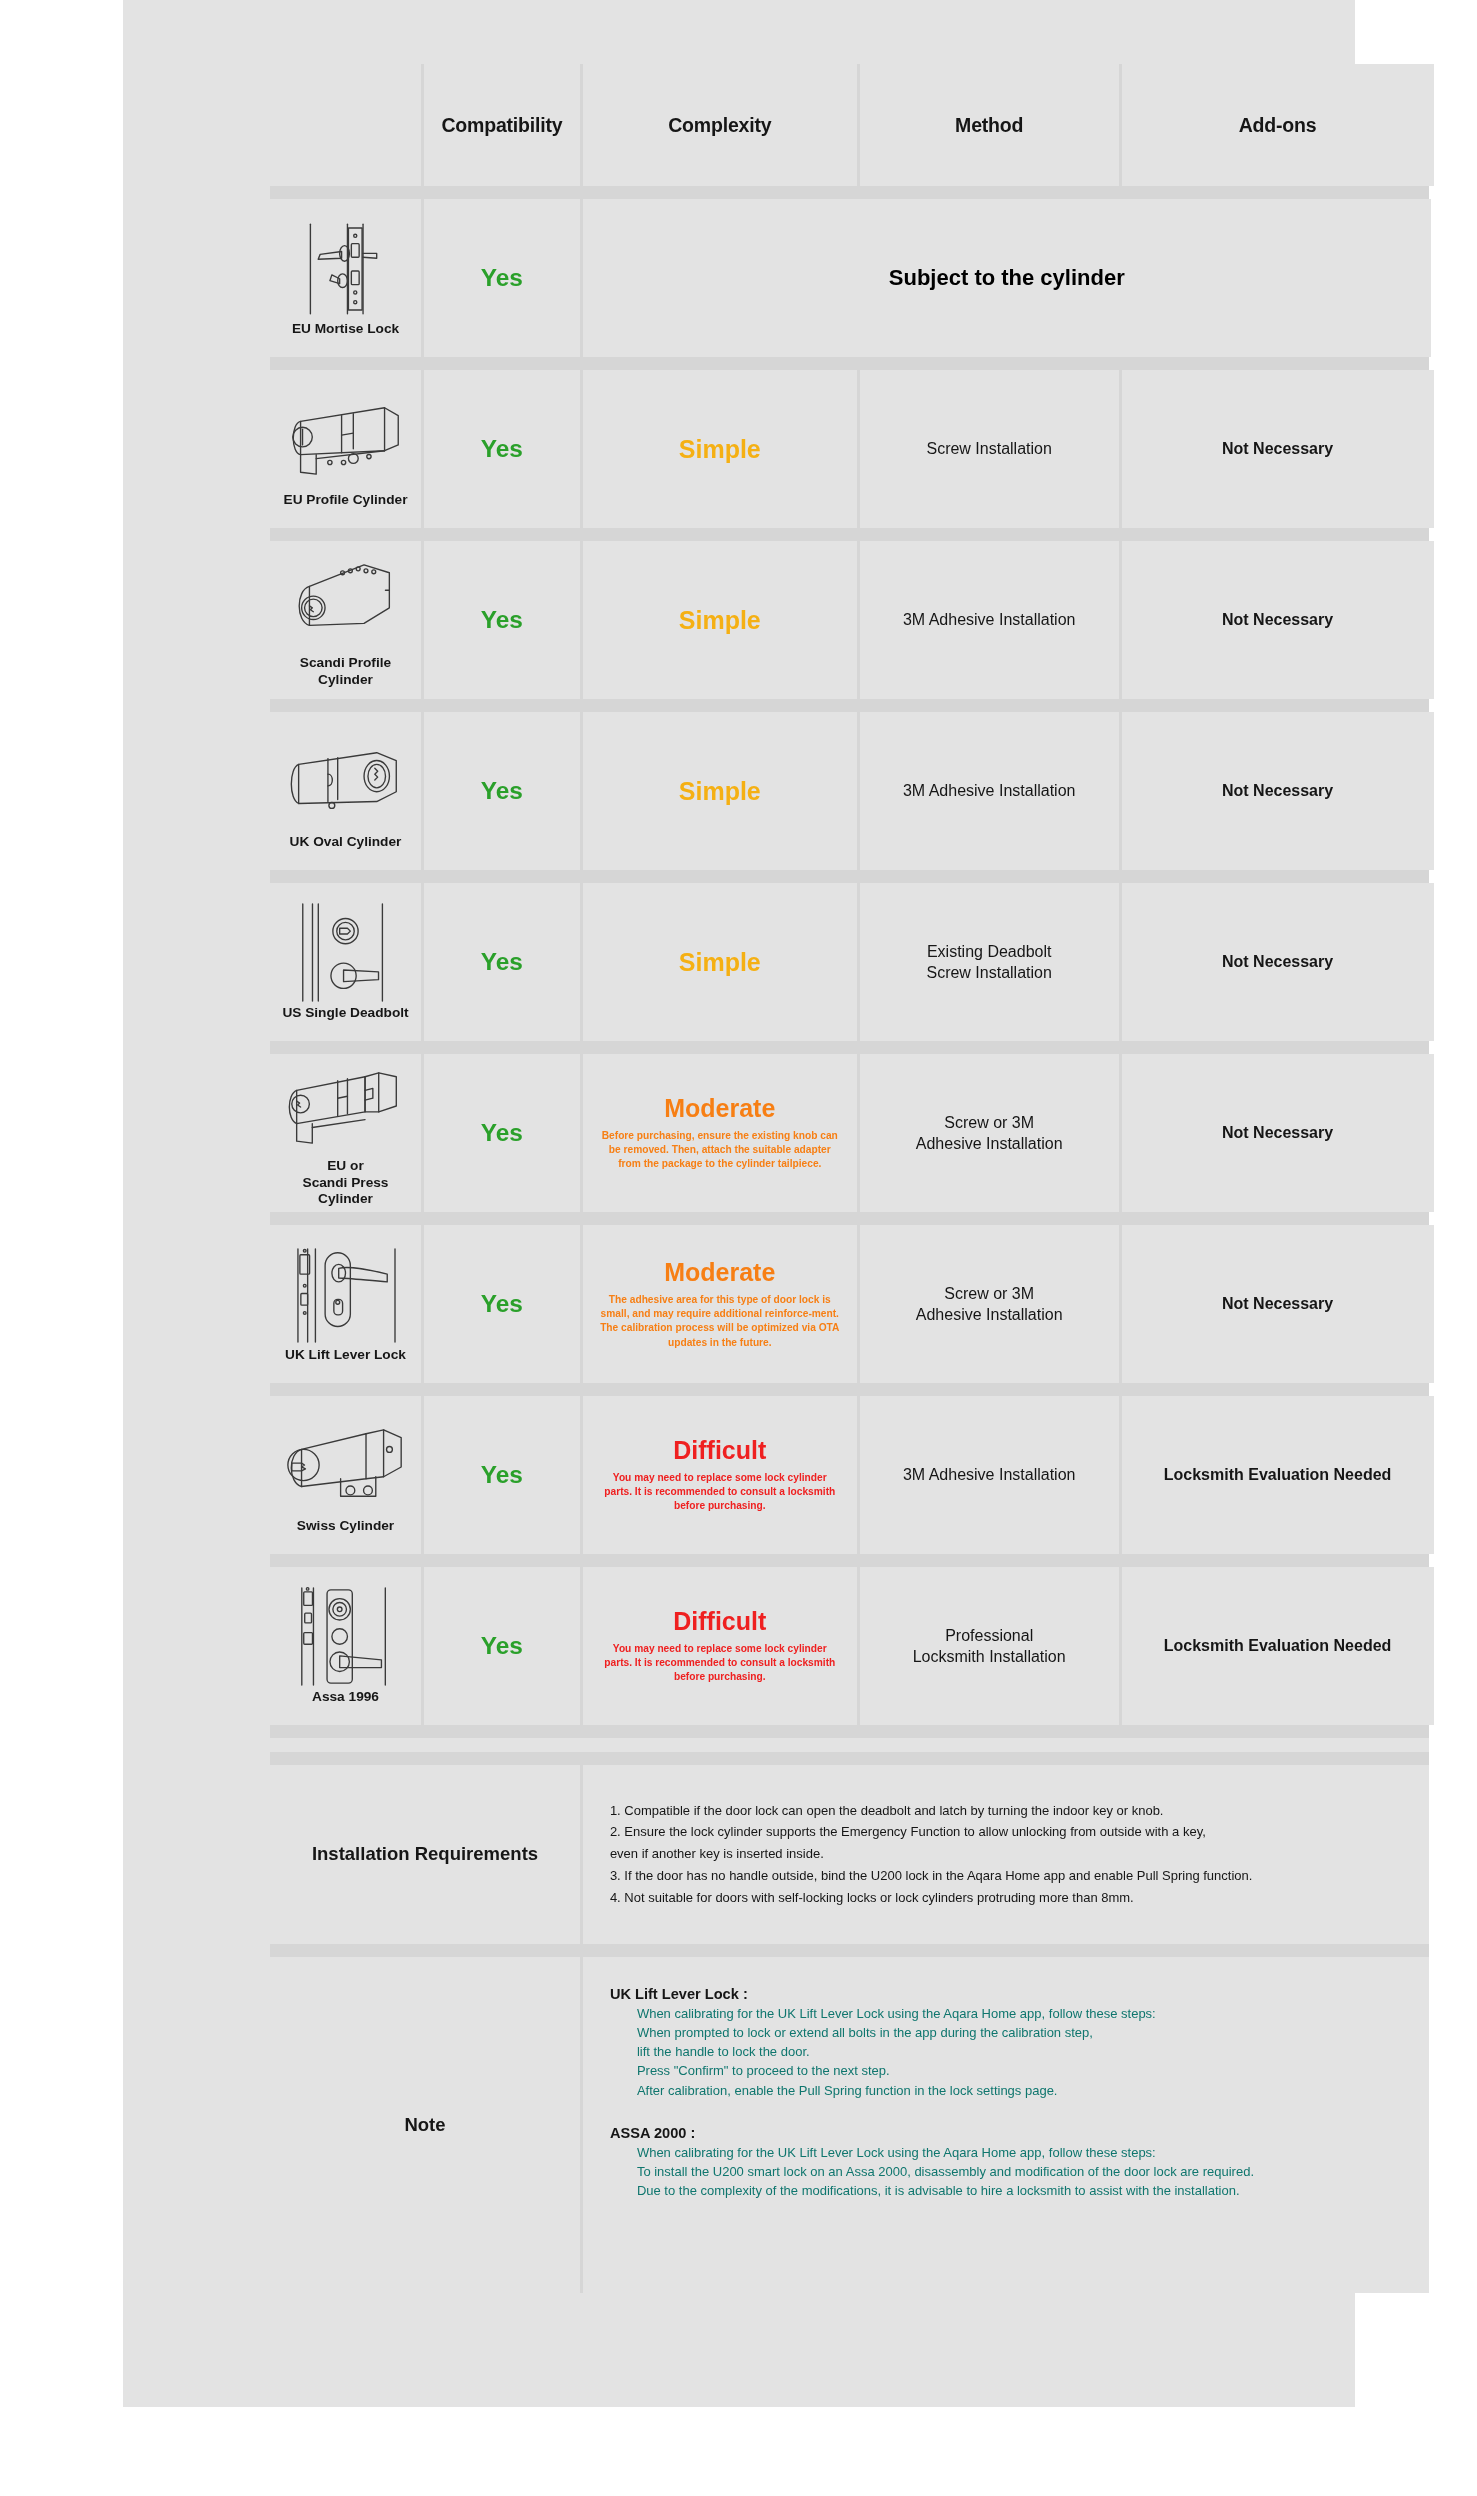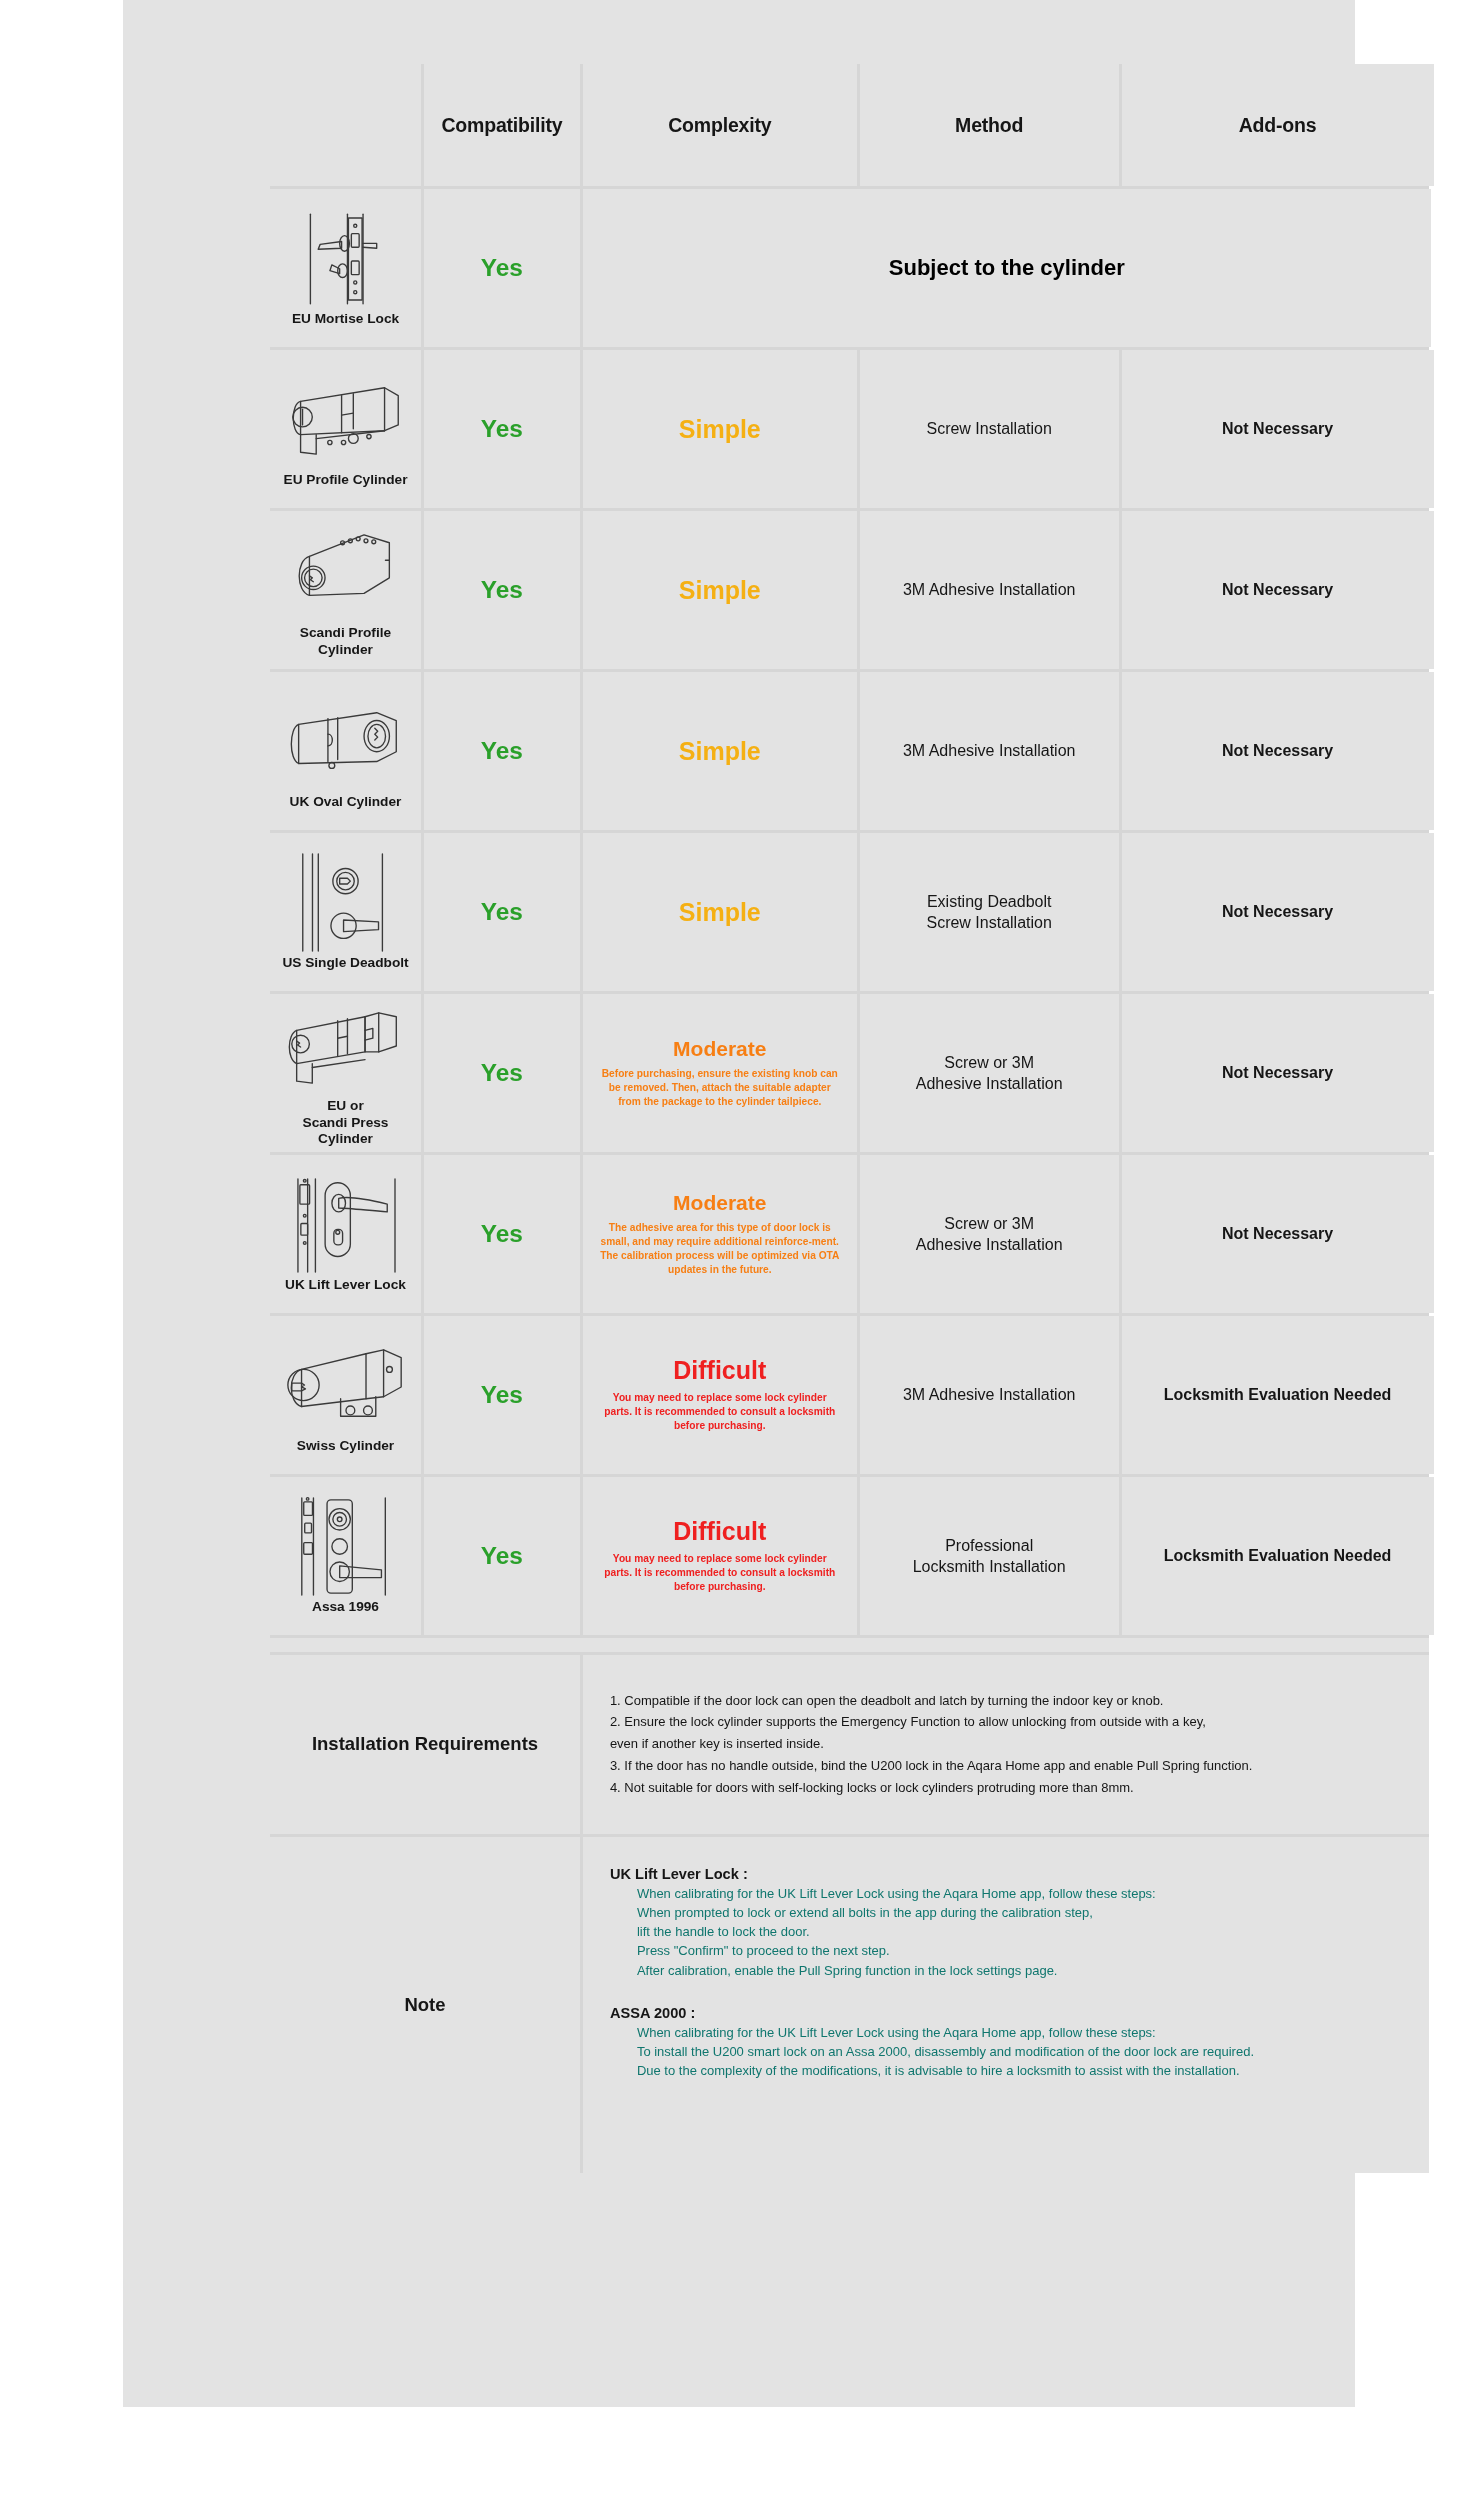--- a/index.html
+++ b/index.html
@@ -24,21 +24,21 @@
     background: #e3e3e3;
   }
   .table-wrap {
     position: absolute;
     left: 147px;
     top: 64px;
     width: 1159px;
     background: #d6d6d6;
     display: flex;
     flex-direction: column;
-    gap: 3px;
+    gap: 13px;
     padding: 0;
   }
   .row {
     display: flex;
     gap: 2.9px;
     background: #d6d6d6;
   }
   .cell {
     background: #e3e3e3;
     display: flex;
@@ -71,21 +71,21 @@
     font-size: 24.4px;
   }
   .simple {
     color: #f5b013;
     font-weight: bold;
     font-size: 25px;
   }
   .moderate {
     color: #f77f14;
     font-weight: bold;
-    font-size: 21px;
+    font-size: 25px;
   }
   .difficult {
     color: #ef2020;
     font-weight: bold;
     font-size: 25px;
   }
   .sub-note {
     font-size: 10.2px;
     line-height: 1.38;
     font-weight: bold;

